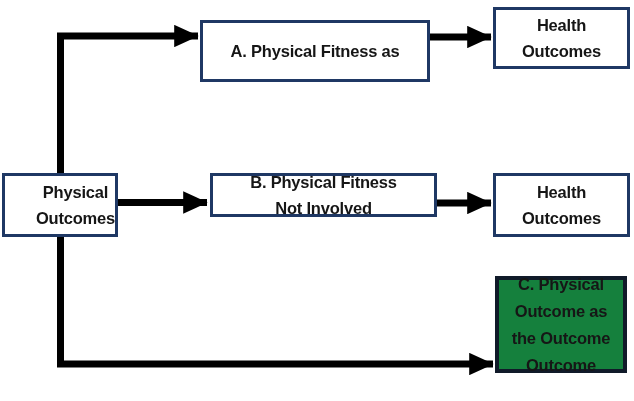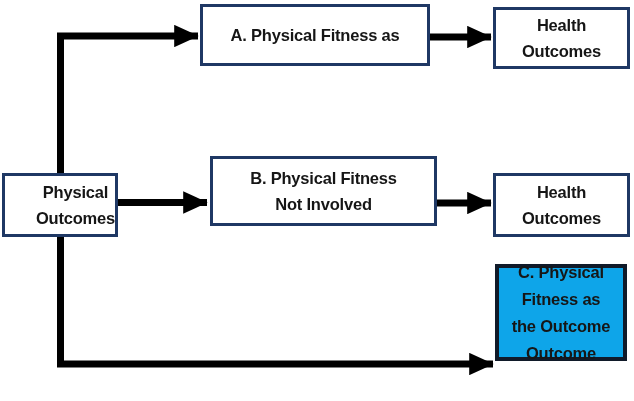--- a/index.html
+++ b/index.html
@@ -35,27 +35,27 @@
     text-align: center;
     display: flex;
     flex-direction: column;
     justify-content: center;
     align-items: center;
   }
   .box .line {
     white-space: nowrap;
   }
   #box-physical-activity { left: 2px;   top: 173px; width: 116px; height: 64px; padding-left: 31px; }
-  #box-path-a            { left: 200px; top: 4px;   width: 230px; height: 62px; }
+  #box-path-a            { left: 200px; top: 20px;   width: 230px; height: 62px; }
   #box-health-a          { left: 493px; top: 7px;   width: 137px; height: 62px; }
-  #box-path-b            { left: 210px; top: 156px; width: 227px; height: 70px; }
+  #box-path-b            { left: 210px; top: 173px; width: 227px; height: 44px; }
   #box-health-b          { left: 493px; top: 173px; width: 137px; height: 64px; }
   #box-path-c {
-    left: 495px; top: 264px; width: 132px; height: 97px;
-    background: #0ea5e9;
+    left: 495px; top: 276px; width: 132px; height: 97px;
+    background: #15803d;
     border: 4px solid #101a29;
     line-height: 27px;
   }
   .arrow {
     stroke: #000000;
     stroke-width: 7;
     fill: none;
     stroke-linejoin: miter;
   }
 </style>
@@ -96,18 +96,18 @@
     <div class="line">Not Involved</div>
   </div>
 
   <div class="box" id="box-health-b">
     <div class="line">Health</div>
     <div class="line">Outcomes</div>
   </div>
 
   <div class="box" id="box-path-c">
     <div class="line">C. Physical</div>
-    <div class="line">Fitness as</div>
+    <div class="line">Outcome as</div>
     <div class="line">the Outcome</div>
     <div class="line">Outcome</div>
   </div>
 
 </div>
 
 </body></html>

